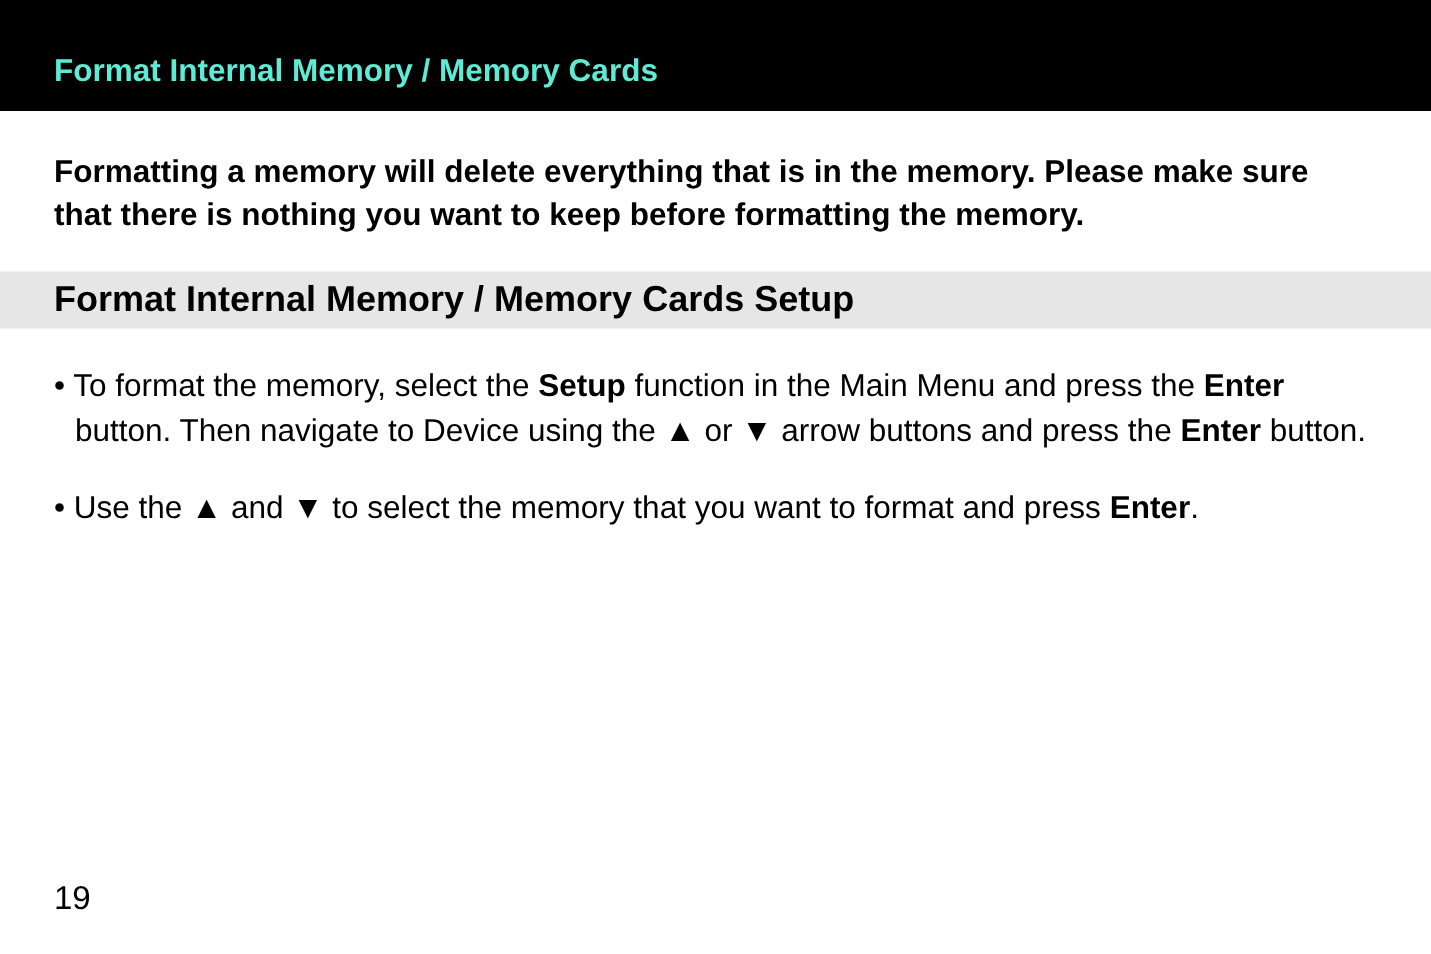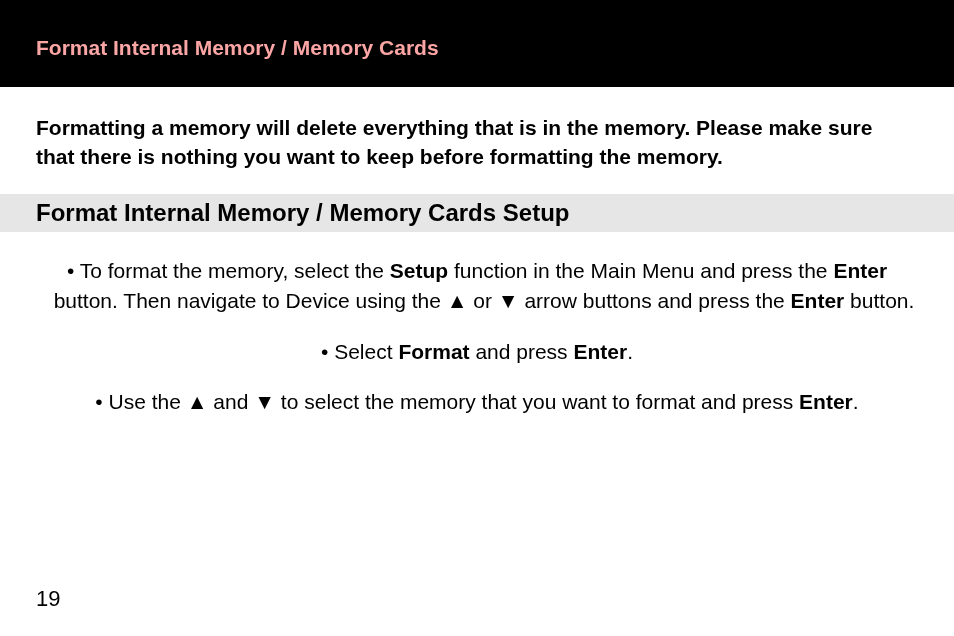--- a/index.html
+++ b/index.html
@@ -7,22 +7,22 @@
     padding: 0;
     width: 954px;
     height: 636px;
     background: #ffffff;
     font-family: Arial, Helvetica, sans-serif;
     color: #000000;
     overflow: hidden;
   }
   .header-bar {
     background: #000000;
-    color: #fca5a5;
-    padding: 36px 0 27px 36px;
+    color: #5eead4;
+    padding: 36px 0 14px 36px;
     font-size: 21px;
     font-weight: bold;
   }
   .warning {
     padding: 26px 40px 22px 36px;
     font-size: 21px;
     font-weight: bold;
     line-height: 1.4;
   }
   .sub-header {
@@ -33,21 +33,20 @@
   }
   .content {
     padding: 24px 36px 0 36px;
     font-size: 21px;
     line-height: 1.45;
   }
   .bullet {
     margin-bottom: 20px;
     padding-left: 14px;
     text-indent: -14px;
-    text-align: center;
   }
   .page-number {
     position: absolute;
     bottom: 24px;
     left: 36px;
     font-size: 22px;
   }
   b { font-weight: bold; }
 </style>
 </head>
@@ -62,23 +61,20 @@
 <div class="sub-header">
   <span>Format Internal Memory / Memory Cards Setup</span>
 </div>
 
 <div class="content">
 
   <div class="bullet">
     <span>• To format the memory, select the </span><b>Setup</b><span> function in the Main Menu and press the </span><b>Enter</b><span> button.  Then navigate to Device using the ▲ or ▼ arrow buttons and press the </span><b>Enter</b><span> button.</span>
   </div>
 
-  <div class="bullet">
-    <span>• Select </span><b>Format</b><span> and press </span><b>Enter</b><span>.</span>
-  </div>
 
   <div class="bullet">
     <span>• Use the ▲ and ▼ to select the memory that you want to format and press </span><b>Enter</b><span>.</span>
   </div>
 
 
 </div>
 
 <div class="page-number">19</div>
 

